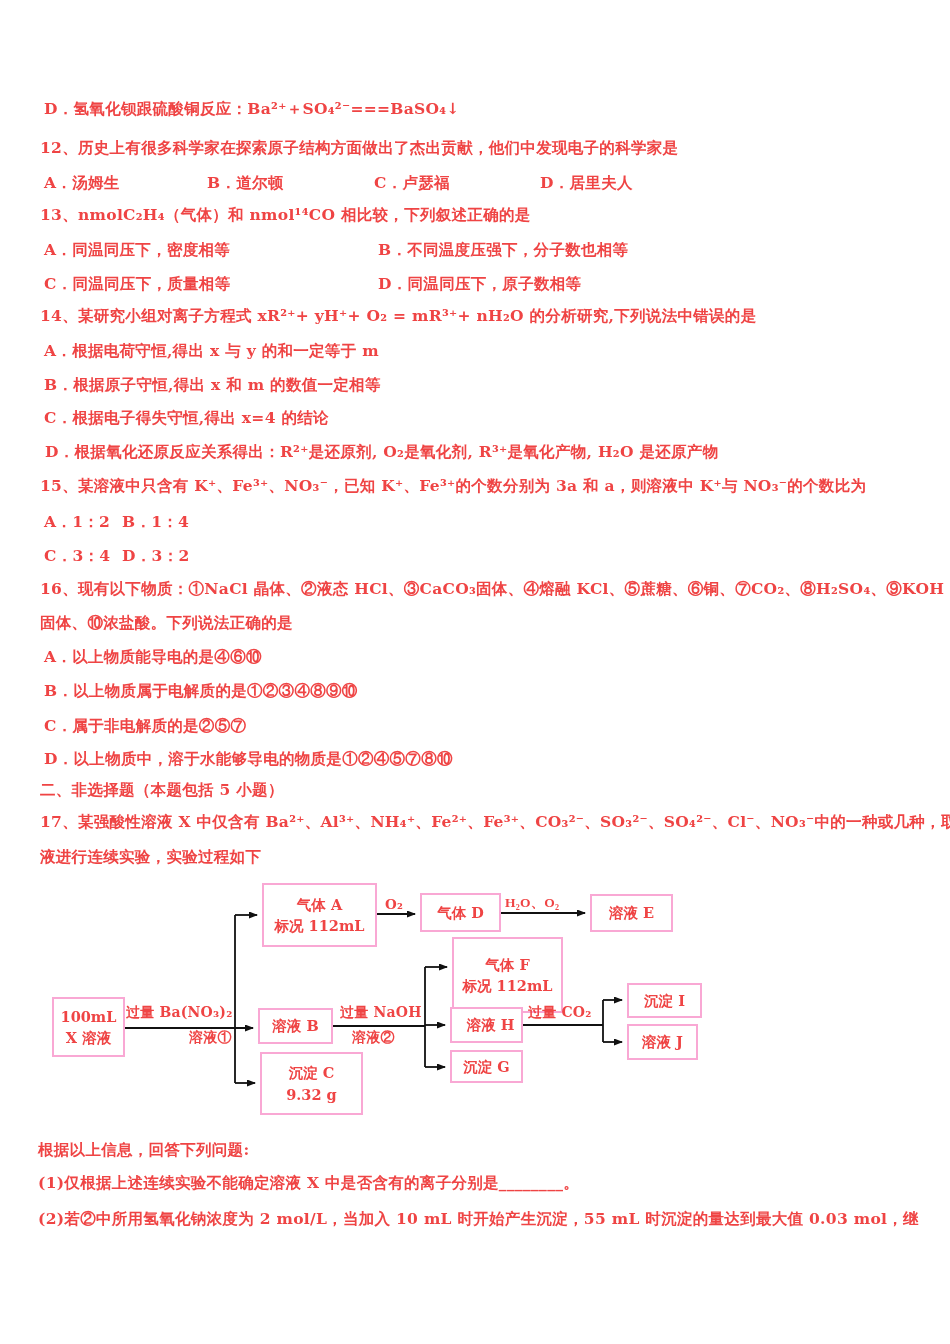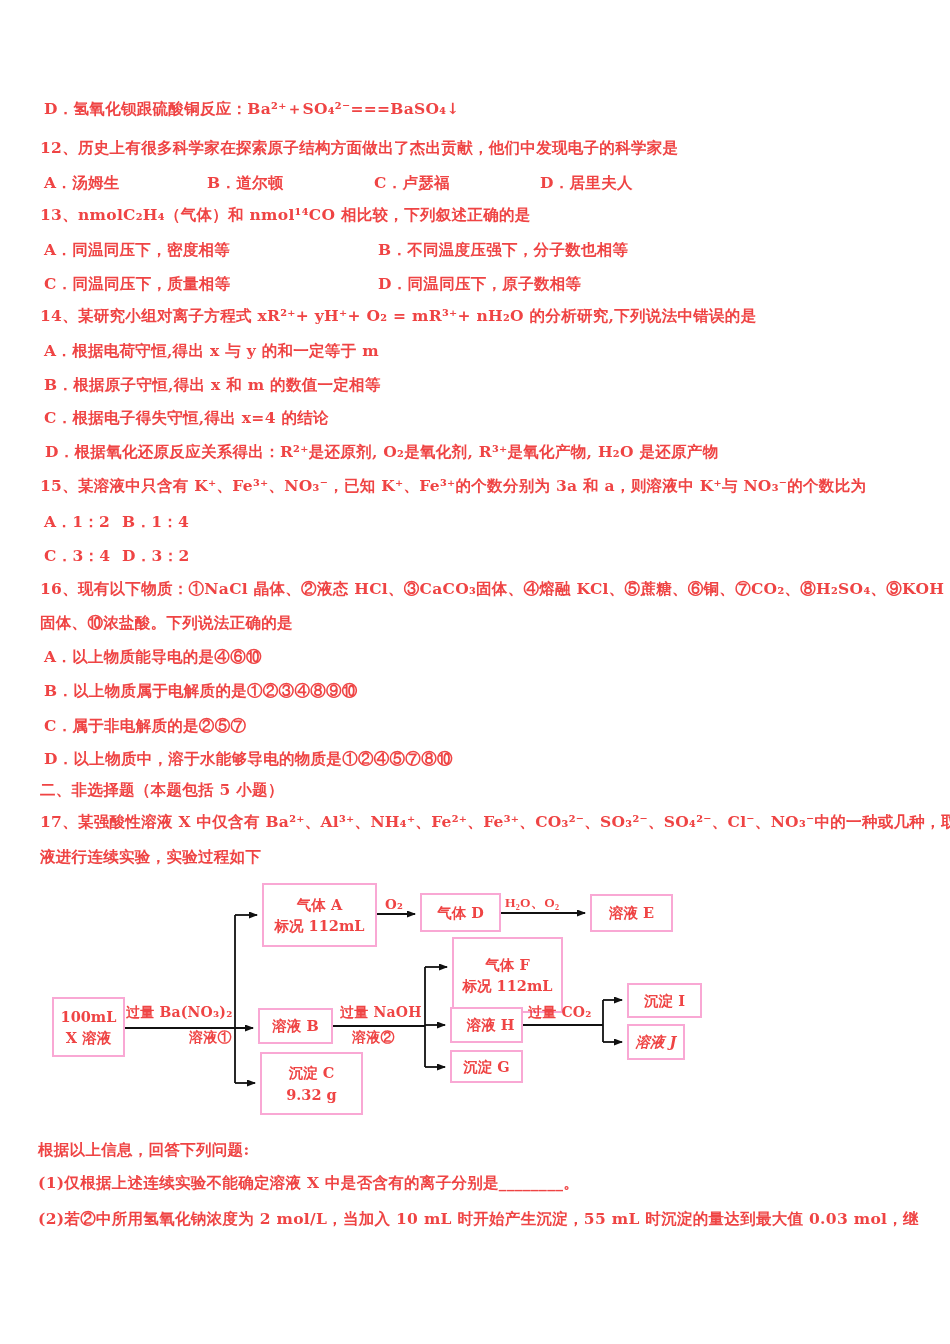--- a/index.html
+++ b/index.html
@@ -150,21 +150,21 @@
 
   <div class="fbox" style="left:260px;top:1052px;width:103px;height:63px;">
     <span>沉淀 C</span>
     <span>9.32 g</span>
   </div>
 
   <div class="fbox" style="left:627px;top:983px;width:75px;height:35px;">
     <span>沉淀 I</span>
   </div>
 
-  <div class="fbox" style="left:627px;top:1024px;width:58px;height:36px;font-style:italic;">
+  <div class="fbox" style="left:627px;top:1024px;width:71px;height:36px;">
     <span>溶液 J</span>
   </div>
 
   <div class="flbl" style="left:126px;top:1005px;">过量 Ba(NO₃)₂</div>
   <div class="flbl" style="left:150px;top:1030px;margin-left:39px;">溶液①</div>
   <div class="flbl small" style="left:385px;top:897px;">O₂</div>
   <div class="flbl small" style="left:505px;top:896px;font-family:Liberation Serif, serif;">H₂O、O₂</div>
   <div class="flbl" style="left:340px;top:1005px;">过量 NaOH</div>
   <div class="flbl" style="left:352px;top:1030px;">溶液②</div>
   <div class="flbl" style="left:528px;top:1005px;">过量 CO₂</div>

